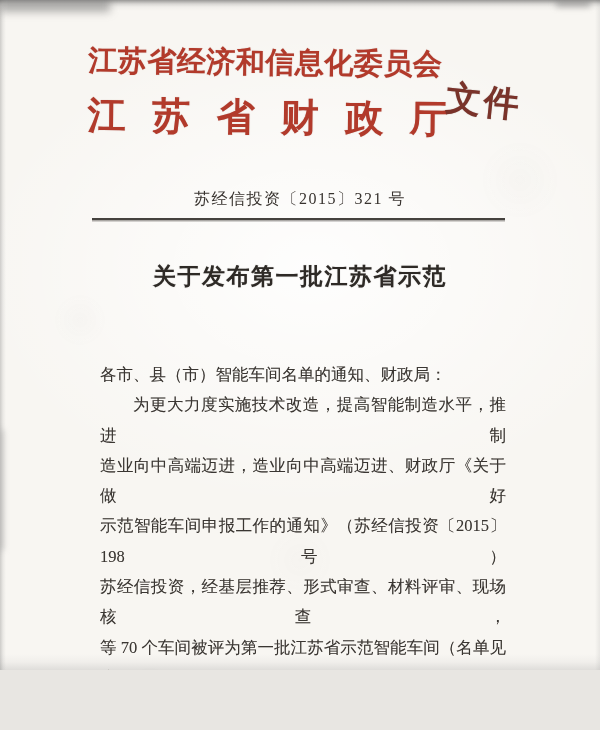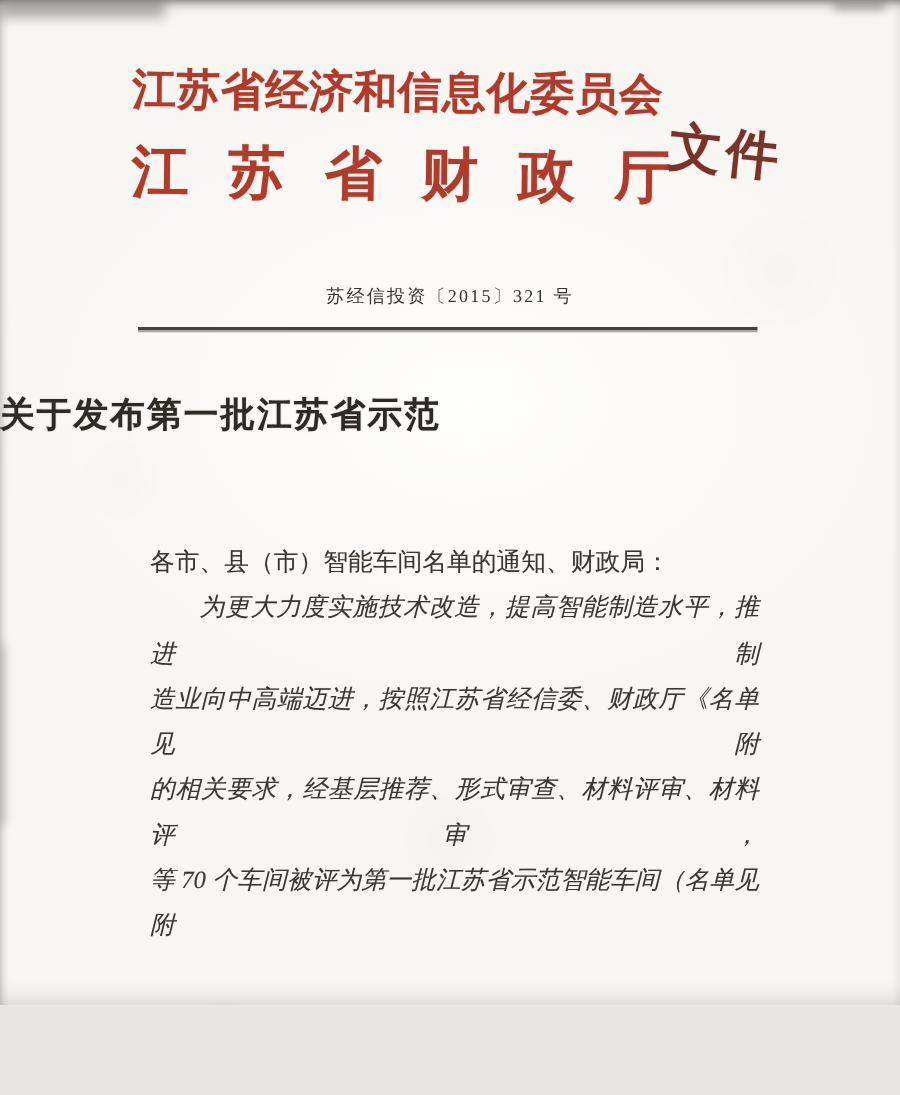--- a/index.html
+++ b/index.html
@@ -102,40 +102,41 @@
     white-space: nowrap;
     transform: rotate(6deg);
     text-shadow: 0 0 1px rgba(60,30,25,0.4);
   }
 
   .doc-number {
     position: absolute;
     left: 0; right: 0;
     top: 189px;
     text-align: center;
-    font-size: 12px;
+    font-size: 16px;
     letter-spacing: 1.5px;
     color: #38332f;
     white-space: nowrap;
   }
 
   .rule {
     position: absolute;
     left: 92px;
     top: 218px;
     width: 413px;
     height: 2px;
     background: #45423e;
     box-shadow: 0 1.5px 0 rgba(70,66,62,0.45);
   }
 
   .doc-title {
     position: absolute;
     left: 0; right: 0;
     top: 260px;
+    text-align: center;
     font-size: 23px;
     font-weight: bold;
     line-height: 34px;
     letter-spacing: 1.5px;
     color: #2e2a26;
     text-shadow: 0 0 1px rgba(46,42,38,0.35);
   }
 
   .body-block {
     position: absolute;
@@ -145,21 +146,20 @@
     font-size: 16.5px;
     line-height: 30.3px;
     color: #3a3632;
     text-shadow: 0 0 0.5px rgba(58,54,50,0.3);
   }
   .body-line { white-space: nowrap; }
   .body-line.fill {
     white-space: normal;
     text-align: justify;
     text-align-last: justify;
-    font-style: italic;
   }
   .body-line.indent { text-indent: 33px; }
 
   .page-number {
     position: absolute;
     left: 0; right: 0;
     top: 692px;
     text-align: center;
     font-size: 13.5px;
     letter-spacing: 3px;
@@ -196,20 +196,21 @@
 
   <div class="rule" style="background: rgb(69, 66, 62);"></div>
 
   <div class="doc-title">
     <div>关于发布第一批江苏省示范</div>
   </div>
 
   <div class="body-block">
       <div class="body-line">各市、县（市）智能车间名单的通知、财政局：</div>
       <div class="body-line fill indent">为更大力度实施技术改造，提高智能制造水平，推进制</div>
-      <div class="body-line fill">造业向中高端迈进，按照江苏省经信委、财政厅《名单见附</div>
-      <div class="body-line fill">的相关要求，经基层推荐、形式审查、材料评审、材料评审，</div>
+      <div class="body-line fill">造业向中高端迈进，造业向中高端迈进、财政厅《关于做好</div>
+      <div class="body-line fill">示范智能车间申报工作的通知》（苏经信投资〔2015〕198 号）</div>
+      <div class="body-line fill">苏经信投资，经基层推荐、形式审查、材料评审、现场核查，</div>
       <div class="body-line fill">等 70 个车间被评为第一批江苏省示范智能车间（名单见附</div>
     </div>
 
   <div class="page-number">— 1 —</div>
 
 </div>
 
 </body></html>

